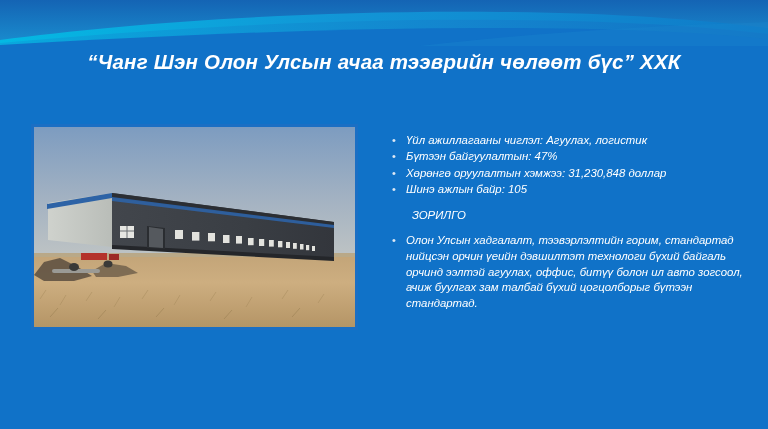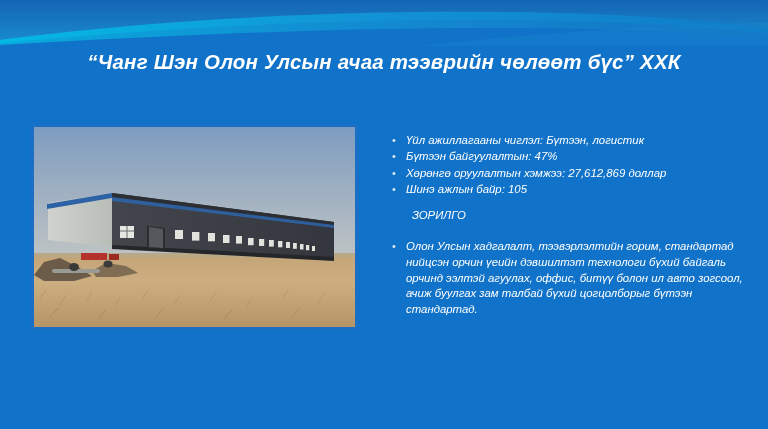--- a/index.html
+++ b/index.html
@@ -47,21 +47,21 @@
     line-height:15.3px;
   }
   .b-row{display:flex;align-items:flex-start;margin-bottom:1px;}
   .b-dot{
     width:14px;flex:0 0 14px;
     font-size:11px;line-height:15.3px;
     color:#dfe9f5;text-align:left;font-style:normal;
   }
   .b-text{flex:1 1 auto;}
   .goal-head{
-    margin-top:11px;margin-bottom:16px;
+    margin-top:11px;margin-bottom:10px;
     padding-left:20px;
     font-style:italic;
   }
   .para{display:flex;align-items:flex-start;}
   .para .b-text{line-height:15.6px;}
 </style>
 </head>
 <body>
 
 <div class="slide">
@@ -192,29 +192,29 @@
           <line x1="258" y1="190" x2="266" y2="181"></line>
         </g>
       </svg>
     </div>
   </div>
 
   <div class="content">
 
     <div class="b-row">
       <span class="b-dot">•</span>
-      <span class="b-text">Үйл ажиллагааны чиглэл: Бүтээн, логистик</span>
+      <span class="b-text">Үйл ажиллагааны чиглэл: Агуулах, логистик</span>
     </div>
     <div class="b-row">
       <span class="b-dot">•</span>
       <span class="b-text">Бүтээн байгуулалтын: 47%</span>
     </div>
     <div class="b-row">
       <span class="b-dot">•</span>
-      <span class="b-text">Хөрөнгө оруулалтын хэмжээ: 27,612,869 доллар</span>
+      <span class="b-text">Хөрөнгө оруулалтын хэмжээ: 31,230,848 доллар</span>
     </div>
     <div class="b-row">
       <span class="b-dot">•</span>
       <span class="b-text">Шинэ ажлын байр: 105</span>
     </div>
 
     <div class="goal-head">ЗОРИЛГО</div>
 
     <div class="b-row para">
       <span class="b-dot">•</span>

